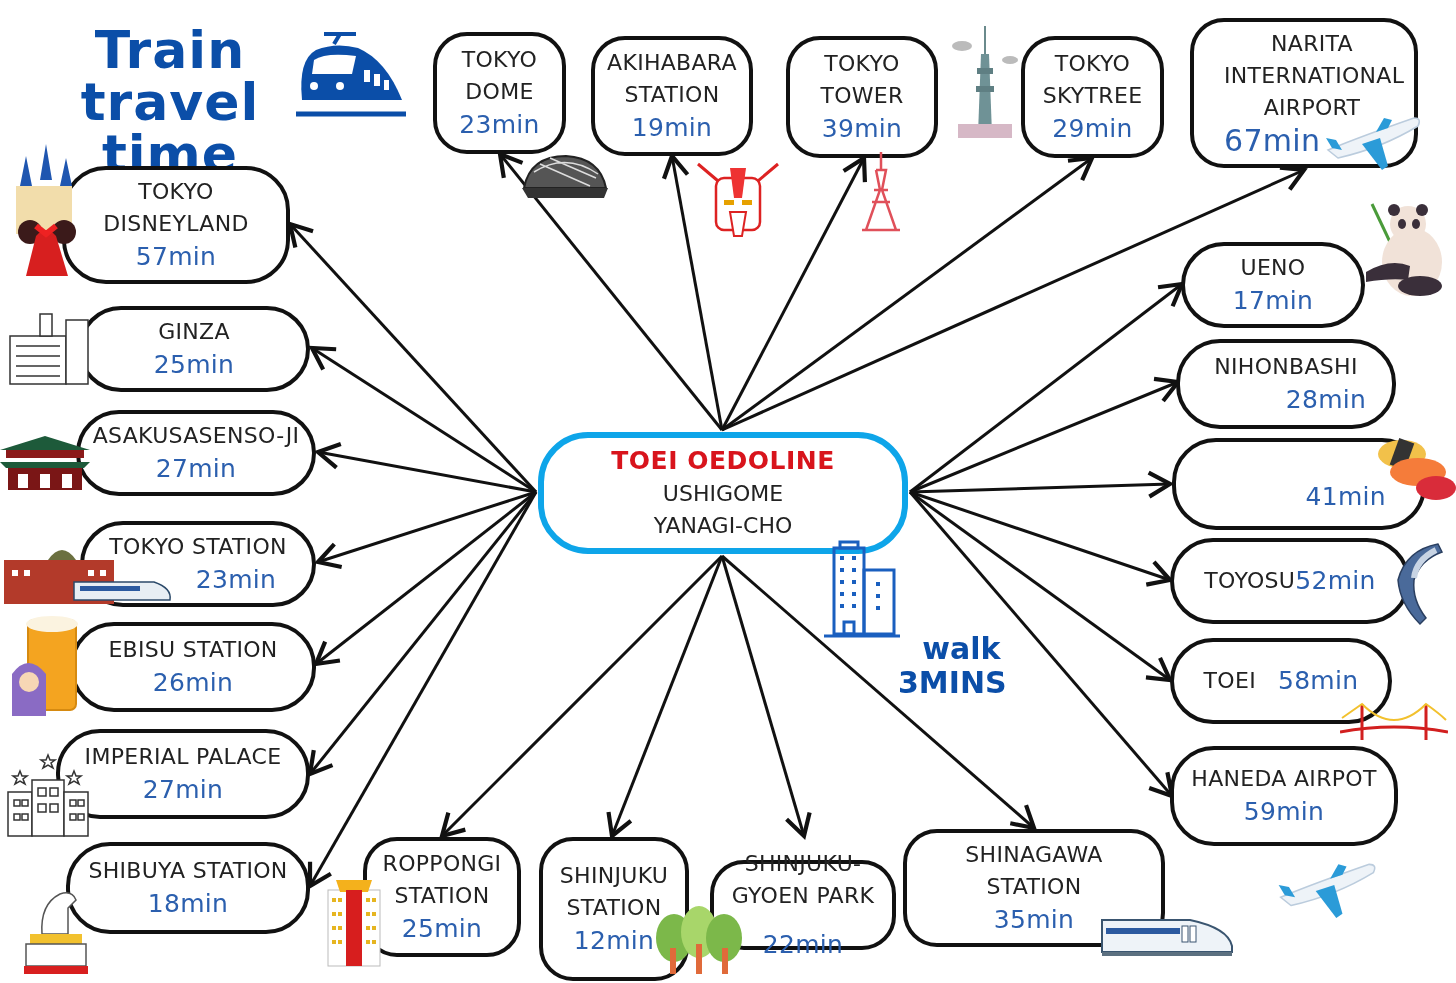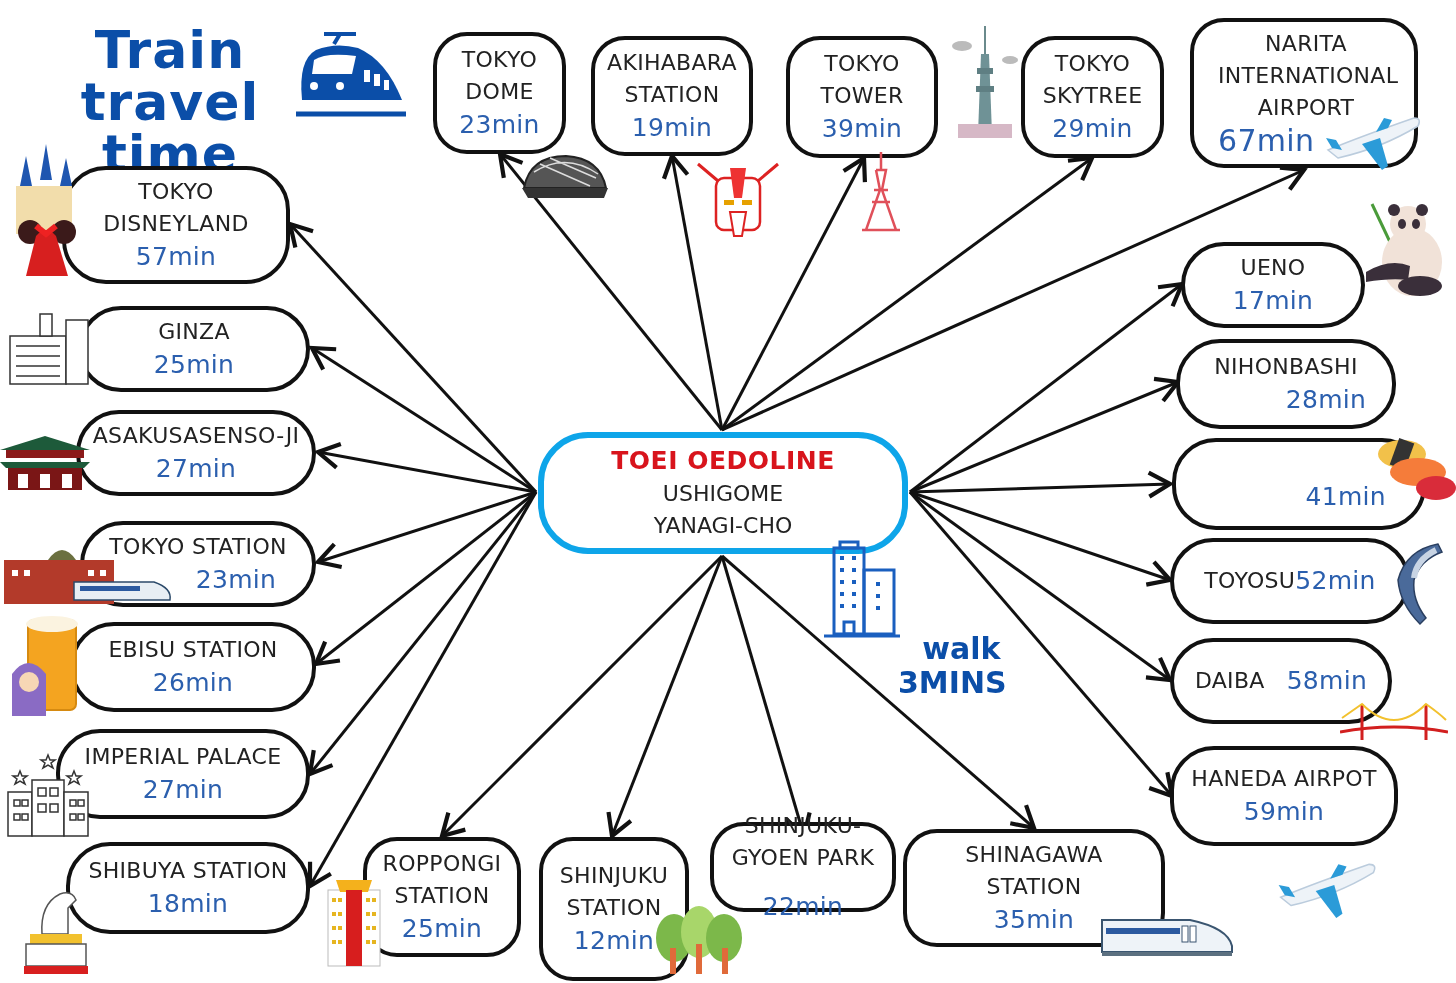--- a/index.html
+++ b/index.html
@@ -125,21 +125,21 @@
   <div class="node rect" style="left:786px; top:36px; width:152px; height:122px;">
     <div class="name">TOKYO
 TOWER</div>
     <div class="time">39min</div>
   </div>
   <div class="node rect" style="left:1021px; top:36px; width:143px; height:122px;">
     <div class="name">TOKYO
 SKYTREE</div>
     <div class="time">29min</div>
   </div>
-  <div class="node rect" style="left:1190px; top:18px; width:228px; height:150px; align-items:flex-start; padding-left:24px;">
+  <div class="node rect" style="left:1190px; top:18px; width:228px; height:150px; align-items:flex-start; padding-left:30px;">
     <div class="name" style="text-align:center; width:176px;">NARITA
 INTERNATIONAL
 AIRPORT</div>
     <div class="time" style="font-size:30px;">67min</div>
   </div>
 
   <div class="node pill" style="left:62px; top:166px; width:228px; height:118px;">
     <div class="name">TOKYO
 DISNEYLAND</div>
     <div class="time">57min</div>
@@ -172,21 +172,21 @@
   <div class="node rect" style="left:363px; top:837px; width:158px; height:120px;">
     <div class="name">ROPPONGI
 STATION</div>
     <div class="time">25min</div>
   </div>
   <div class="node rect" style="left:539px; top:837px; width:150px; height:144px;">
     <div class="name">SHINJUKU
 STATION</div>
     <div class="time">12min</div>
   </div>
-  <div class="node rect" style="left:710px; top:822px; width:186px; height:90px;gap:16px;">
+  <div class="node rect" style="left:710px; top:860px; width:186px; height:90px;gap:16px;">
     <div class="name">SHINJUKU-
 GYOEN PARK</div>
     <div class="time">22min</div>
   </div>
   <div class="node rect" style="left:903px; top:829px; width:262px; height:118px;">
     <div class="name">SHINAGAWA
 STATION</div>
     <div class="time">35min</div>
   </div>
 
@@ -199,21 +199,21 @@
     <div class="time" style="padding-left:80px;">28min</div>
   </div>
   <div class="node pill" style="left:1172px; top:438px; width:254px; height:92px;">
     <div class="time" style="position:absolute; right:36px; bottom:12px;">41min</div>
   </div>
   <div class="node pill inline" style="left:1170px; top:538px; width:240px; height:86px;">
     <div class="name">TOYOSU</div>
     <div class="time">52min</div>
   </div>
   <div class="node pill inline" style="left:1170px; top:638px; width:222px; height:86px; gap:22px;">
-    <div class="name">DAIBA</div>
+    <div class="name">TOEI</div>
     <div class="time">58min</div>
   </div>
   <div class="node pill" style="left:1170px; top:746px; width:228px; height:100px;">
     <div class="name">HANEDA AIRPOT</div>
     <div class="time">59min</div>
   </div>
 
   <svg class="icon" style="left:520px; top:152px;" width="90" height="50" viewBox="0 0 90 50">
     <path d="M4 36 Q10 4 46 4 Q80 6 86 36 Z" fill="#555" stroke="#222" stroke-width="2"></path>
     <path d="M14 20 Q46 0 78 22 M20 12 L70 34 M30 6 L76 26" stroke="#ddd" stroke-width="1.5" fill="none"></path>

